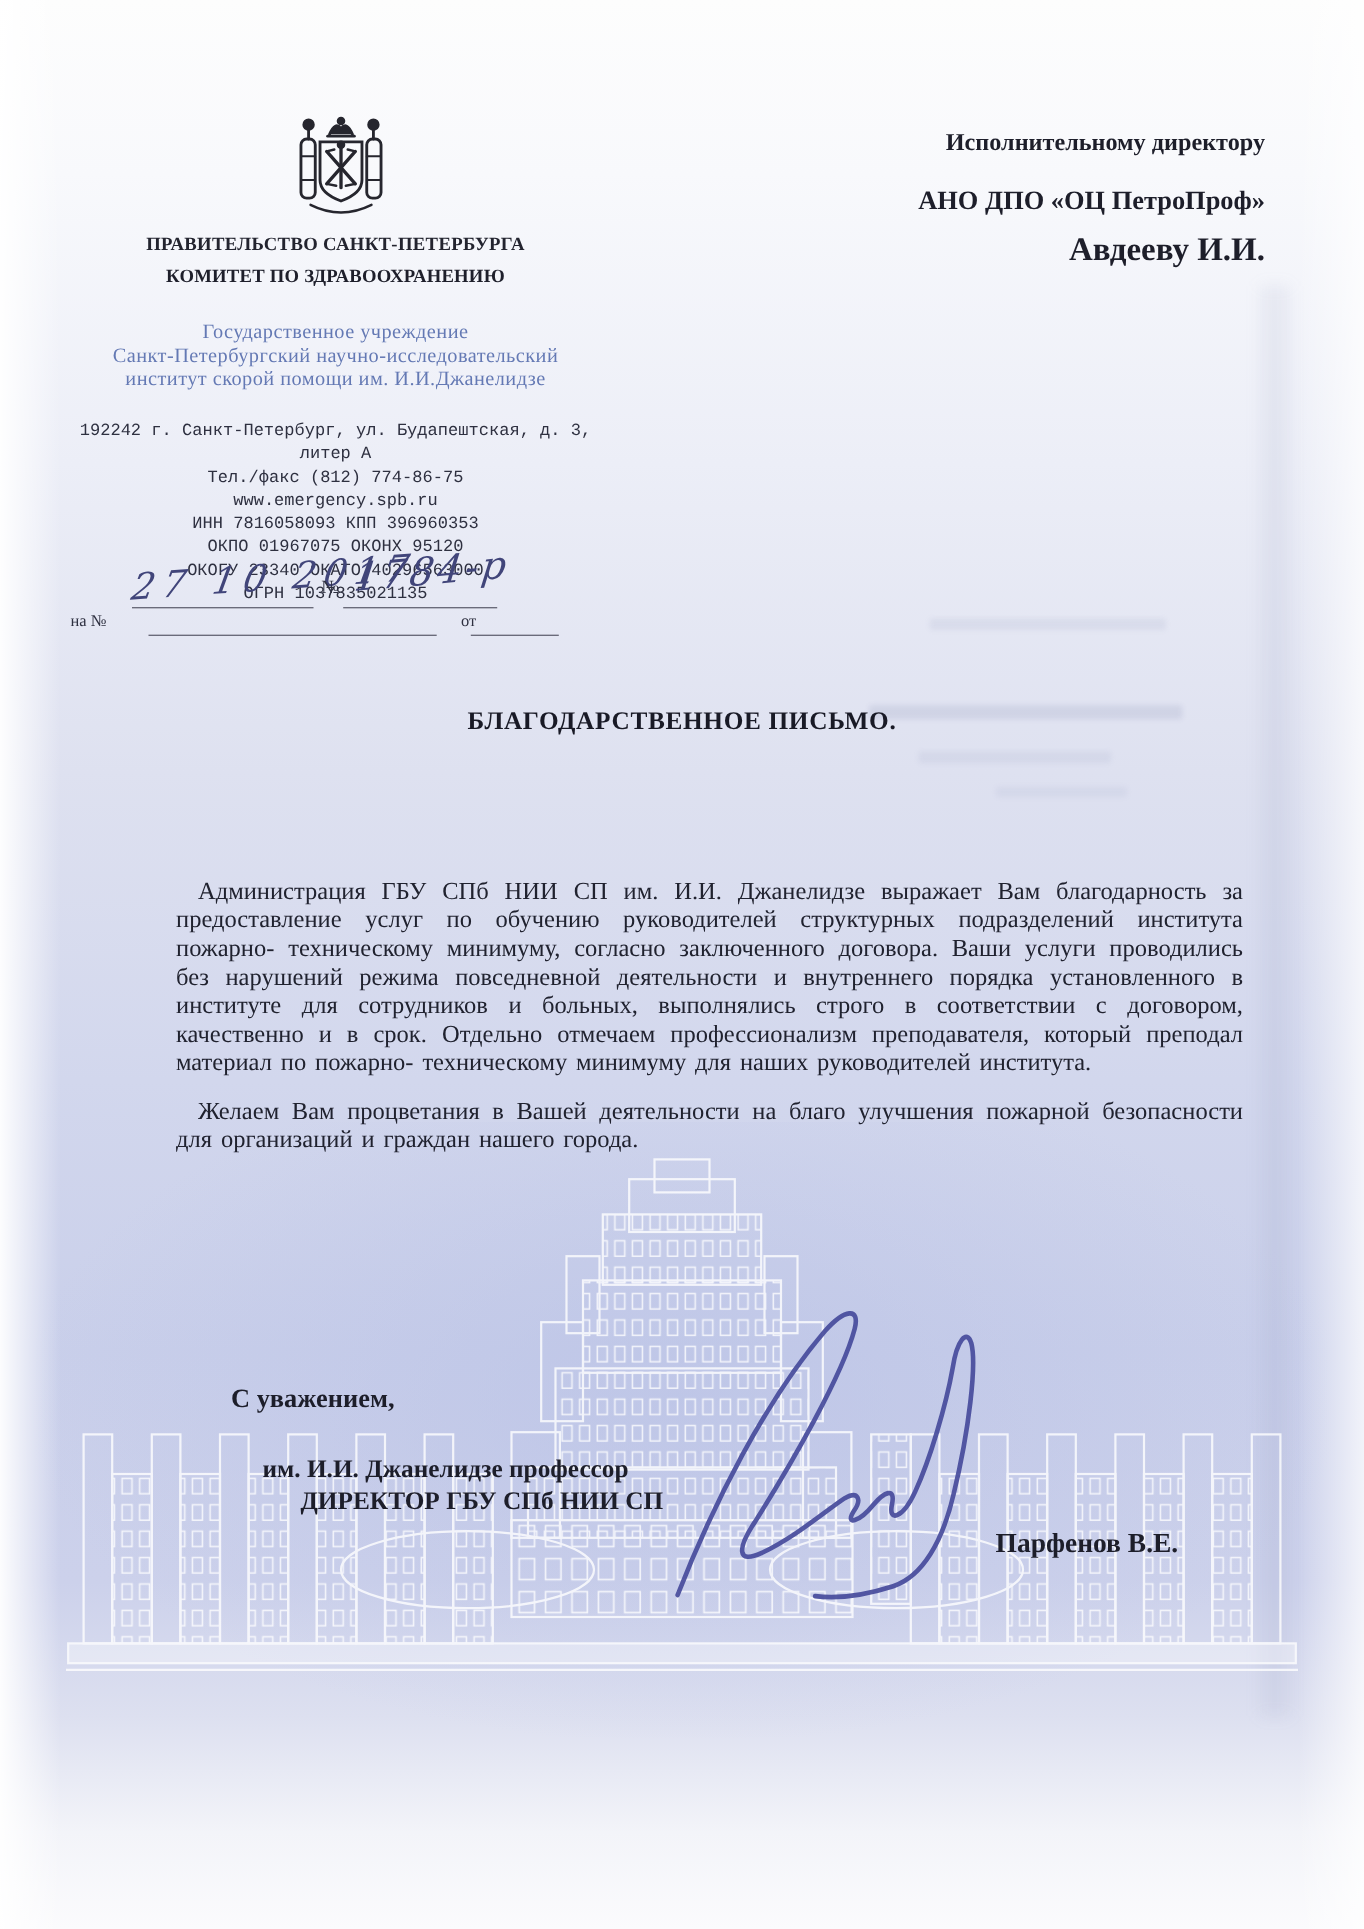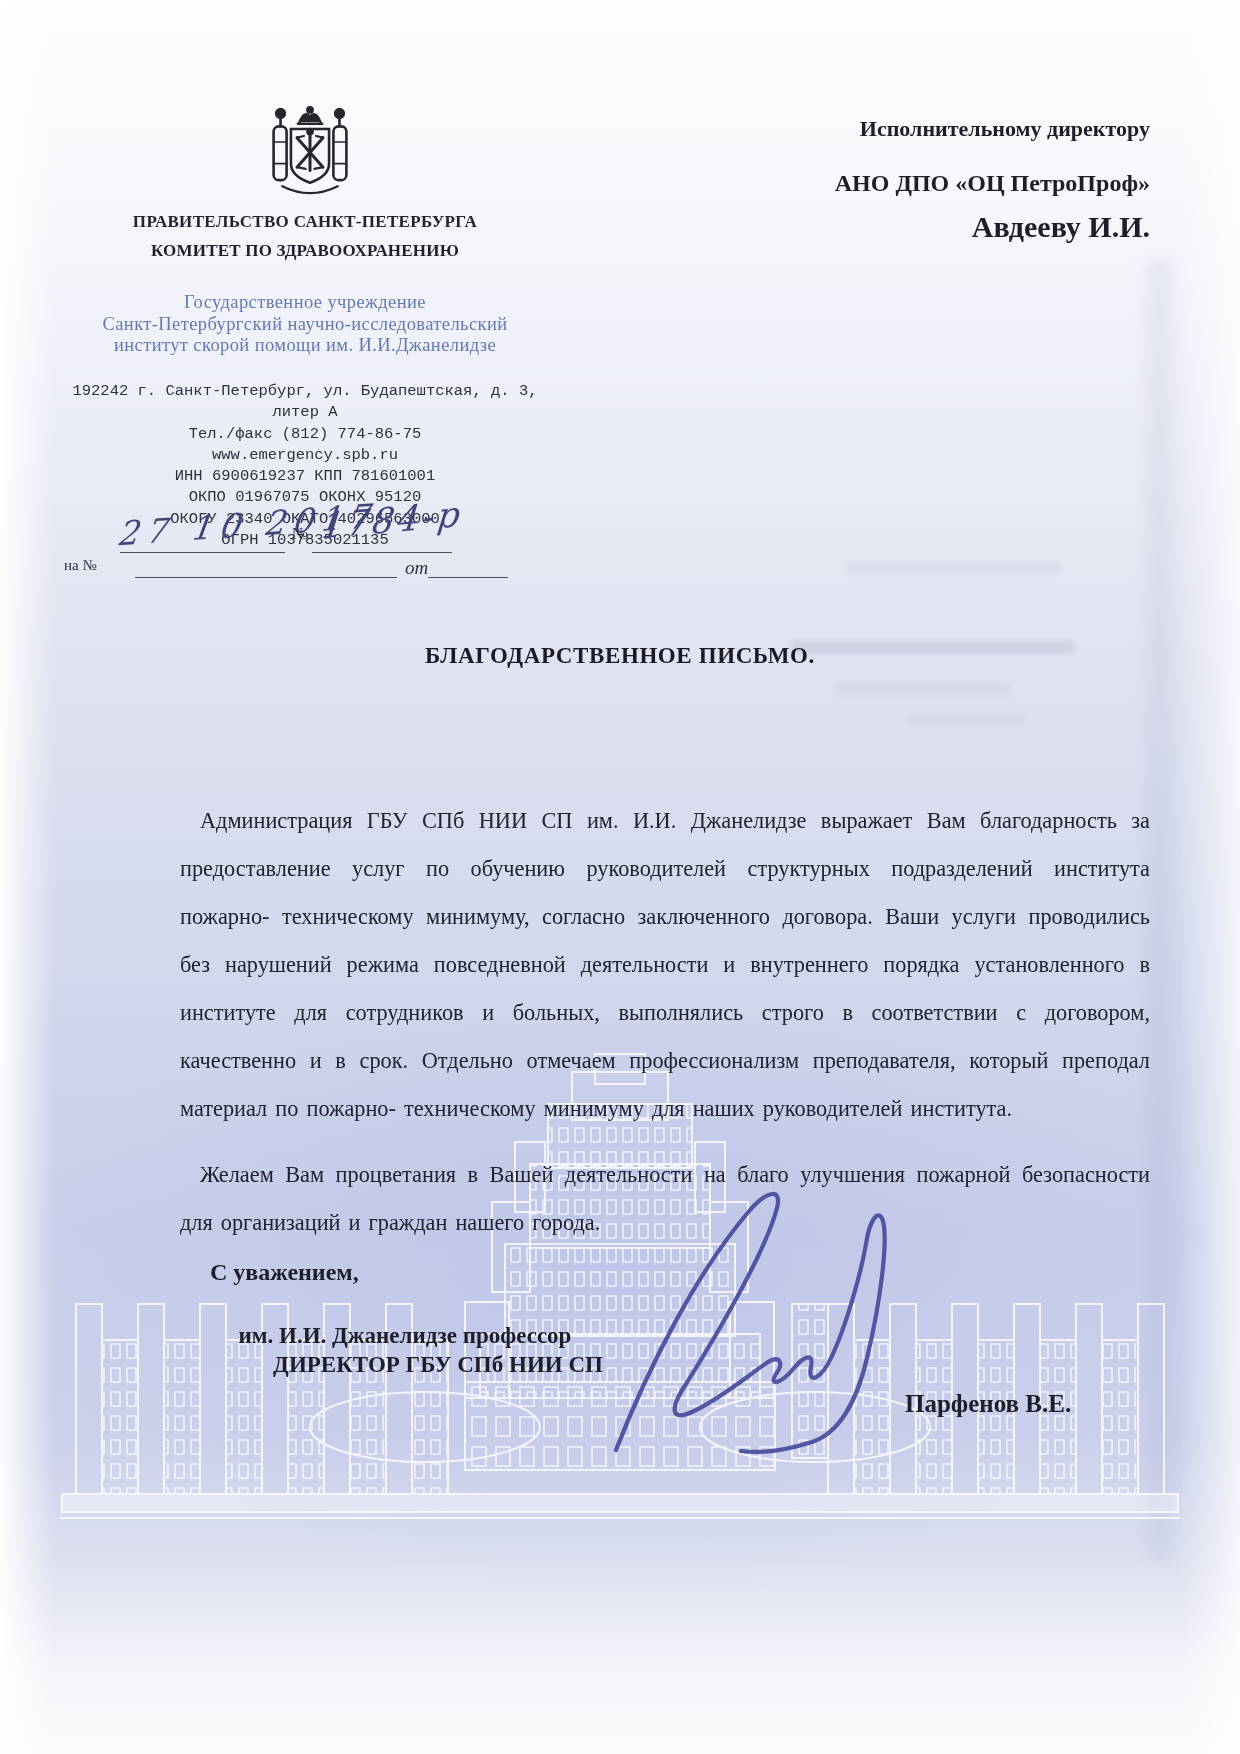--- a/index.html
+++ b/index.html
@@ -43,29 +43,29 @@
   .hand-date{left:120px;top:505px;font-size:33px;letter-spacing:7px;
     transform:rotate(-4deg) skewX(-14deg);}
   .num-sign{left:292px;top:524px;font-size:17px;color:#2e3040;}
   .hand-num{left:322px;top:500px;font-size:35px;letter-spacing:3px;
     transform:rotate(-5deg) skewX(-12deg);}
   .uline{border-bottom:1.6px solid #4c4d5c;height:0;}
   .ul1{left:120px;top:552px;width:165px;}
   .ul2{left:312px;top:552px;width:140px;}
   .ref2-label1{left:64px;top:557px;font-size:15px;color:#2e3040;}
   .ul3{left:135px;top:577px;width:262px;}
-  .ref2-label2{left:405px;top:557px;font-size:19px;color:#2e3040;font-style:italic;}
+  .ref2-label2{left:419px;top:557px;font-size:15px;color:#2e3040;}
   .ul4{left:428px;top:577px;width:80px;}
 
   
   .title{left:120px;top:643px;width:1000px;font-size:23px;letter-spacing:.6px;color:#191a26;}
 
   
-  .body-text{left:160px;top:797px;width:970px;font-size:22.3px;line-height:48px;
-    text-align:justify;color:#20222f;word-spacing:2.5px;margin-left:20px;}
+  .body-text{left:160px;top:797px;width:970px;font-size:22.3px;line-height:26px;
+    text-align:justify;color:#20222f;word-spacing:2.5px;}
   .body-text p{margin:0 0 15px 0;text-indent:20px;}
 
   
   .salutation{left:210px;top:1259px;font-size:24px;color:#1d1e2a;}
   .sig-title1{left:218px;top:1352px;width:440px;font-size:23px;color:#1d1e2a;text-align:center;}
   .sig-title2{left:150px;top:1323px;width:510px;font-size:23px;color:#1d1e2a;text-align:center;}
   .signer-name{left:905px;top:1390px;width:260px;font-size:25px;color:#1d1e2a;}
 
   
   .wm-glow{left:30px;top:1020px;width:1180px;height:560px;
@@ -181,21 +181,21 @@
   <div class="abs c institution">
     <div>Государственное учреждение</div>
     <div>Санкт-Петербургский научно-исследовательский</div>
     <div>институт скорой помощи им. И.И.Джанелидзе</div>
   </div>
 
   <div class="abs c addr">
     <div>192242 г. Санкт-Петербург, ул. Будапештская, д. 3, литер А</div>
     <div>Тел./факс (812) 774-86-75</div>
     <div>www.emergency.spb.ru</div>
-    <div>ИНН 6900619237 КПП 781601001</div>
+    <div>ИНН 7816058093 КПП 396960353</div>
     <div>ОКПО 01967075 ОКОНХ 95120</div>
     <div>ОКОГУ 23340 ОКАТО 40296563000</div>
     <div>ОГРН 1037835021135</div>
   </div>
 
   <div class="abs r b rcpt1">Исполнительному директору</div>
   <div class="abs r b rcpt2">АНО ДПО «ОЦ ПетроПроф»</div>
   <div class="abs r b rcpt3">Авдееву И.И.</div>
 
   <div class="abs hand hand-date">27 10 2017</div>

